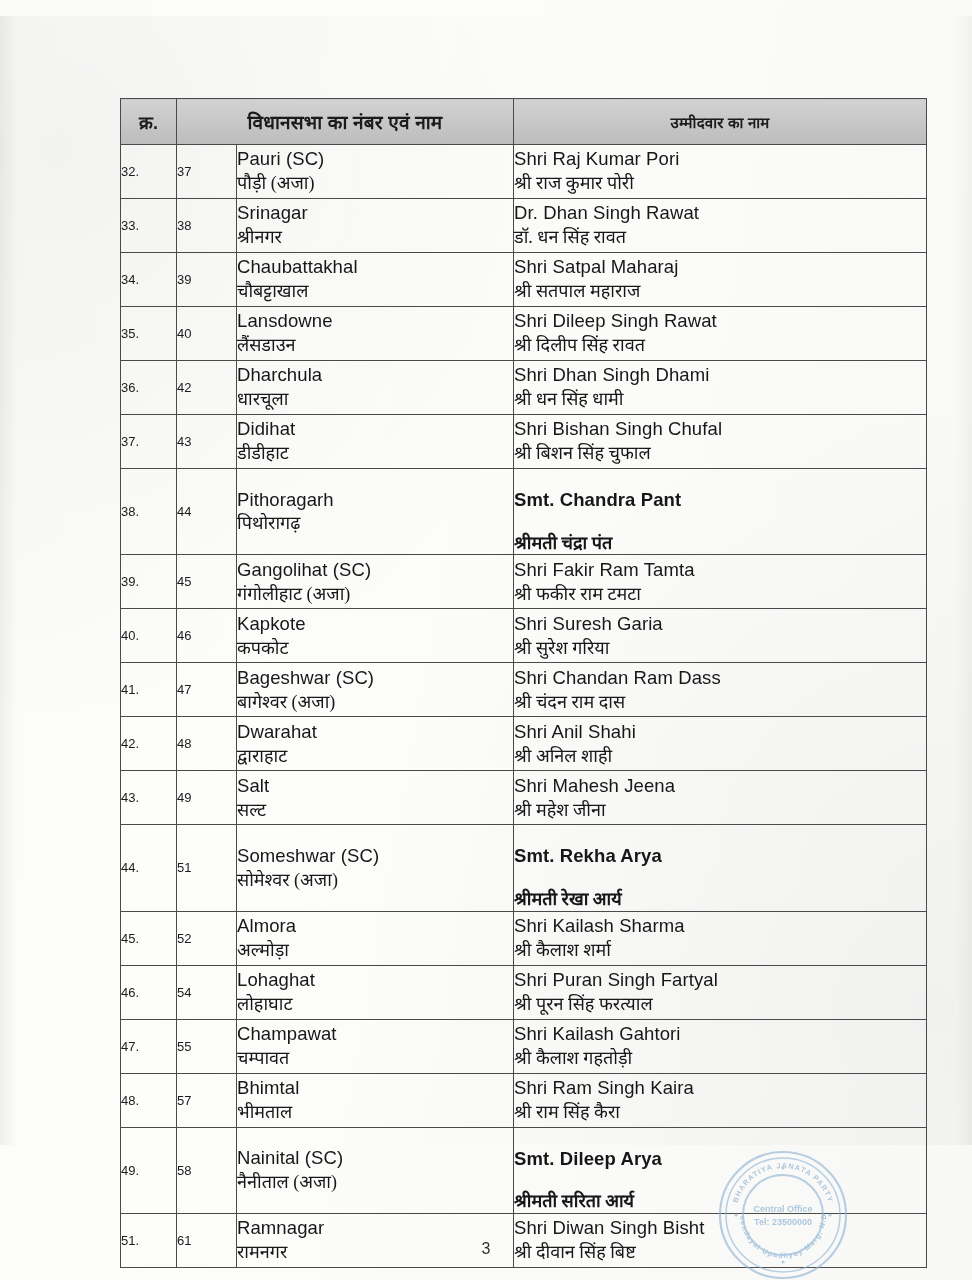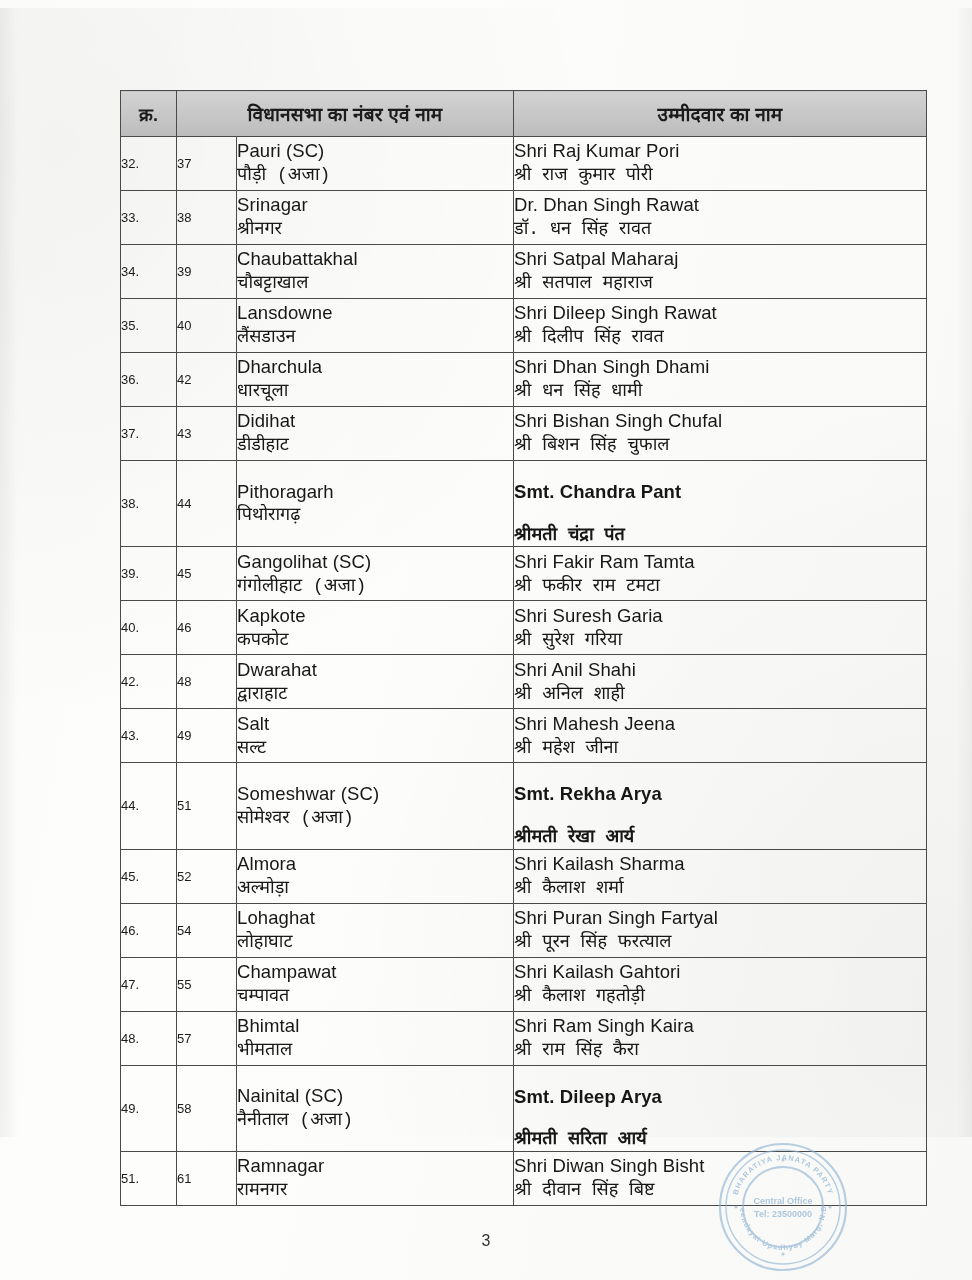--- a/index.html
+++ b/index.html
@@ -24,21 +24,21 @@
     pointer-events: none;
     background:
       radial-gradient(ellipse at 6% 12%, rgba(0,0,0,0.035), rgba(0,0,0,0) 42%),
       radial-gradient(ellipse at 96% 88%, rgba(0,0,0,0.030), rgba(0,0,0,0) 45%),
       linear-gradient(90deg, rgba(0,0,0,0.05) 0px, rgba(0,0,0,0) 18px),
       linear-gradient(270deg, rgba(0,0,0,0.04) 0px, rgba(0,0,0,0) 16px);
   }
 
   .sheet {
     position: absolute;
-    left: 0; top: 8px;
+    left: 0; top: 16px;
     width: 972px; height: 1129px; padding-left: 8px;
   }
 
   table.candidate-table {
     position: absolute;
     left: 120px;
     top: 82px;
     width: 806px;
     border-collapse: collapse;
     table-layout: fixed;
@@ -61,21 +61,21 @@
   thead th {
     background: linear-gradient(180deg, #d3d3d3 0%, #c6c6c6 55%, #bcbcbc 100%);
     height: 46px;
     font-weight: bold;
     font-size: 19px;
     text-align: center;
     letter-spacing: 0.2px;
   }
   thead th.th-sno { font-size: 18px; }
   thead th.th-ac  { font-size: 19px; }
-  thead th.th-cand{ font-size: 19px; }
+  thead th.th-cand{ font-size: 15px; }
 
   tbody tr { height: 54px; }
 
   td.sno, td.acno {
     text-align: left;
     font-size: 13px;
     color: #191919;
   }
 
   td.acname, td.cand {
@@ -87,21 +87,21 @@
     display: block;
     font-size: 18.5px;
     color: #171717;
     letter-spacing: 0.1px;
   }
   .hi {
     display: block;
     font-size: 18px;
     color: #171717;
     margin-top: 1px;
-    font-family: Liberation Mono, monospace;
+    font-family: Liberation Serif, serif;
   }
   tr.bold-row .cand .en,
   tr.bold-row .cand .hi { font-weight: bold; margin-top: 20px; }
 
   
   .page-number {
     position: absolute;
     left: 0; right: 0;
     top: 1224px;
     text-align: center;
@@ -256,20 +256,32 @@
         <tr>
           <td class="sno">40.</td>
           <td class="acno">46</td>
           <td class="acname">
             <span class="en">Kapkote</span>
             <span class="hi">कपकोट</span>
           </td>
           <td class="cand">
             <span class="en">Shri Suresh Garia</span>
             <span class="hi">श्री सुरेश गरिया</span>
+          </td>
+        </tr>
+        <tr>
+          <td class="sno">41.</td>
+          <td class="acno">47</td>
+          <td class="acname">
+            <span class="en">Bageshwar (SC)</span>
+            <span class="hi">बागेश्वर (अजा)</span>
+          </td>
+          <td class="cand">
+            <span class="en">Shri Chandan Ram Dass</span>
+            <span class="hi">श्री चंदन राम दास</span>
           </td>
         </tr>
         <tr>
           <td class="sno">42.</td>
           <td class="acno">48</td>
           <td class="acname">
             <span class="en">Dwarahat</span>
             <span class="hi">द्वाराहाट</span>
           </td>
           <td class="cand">

